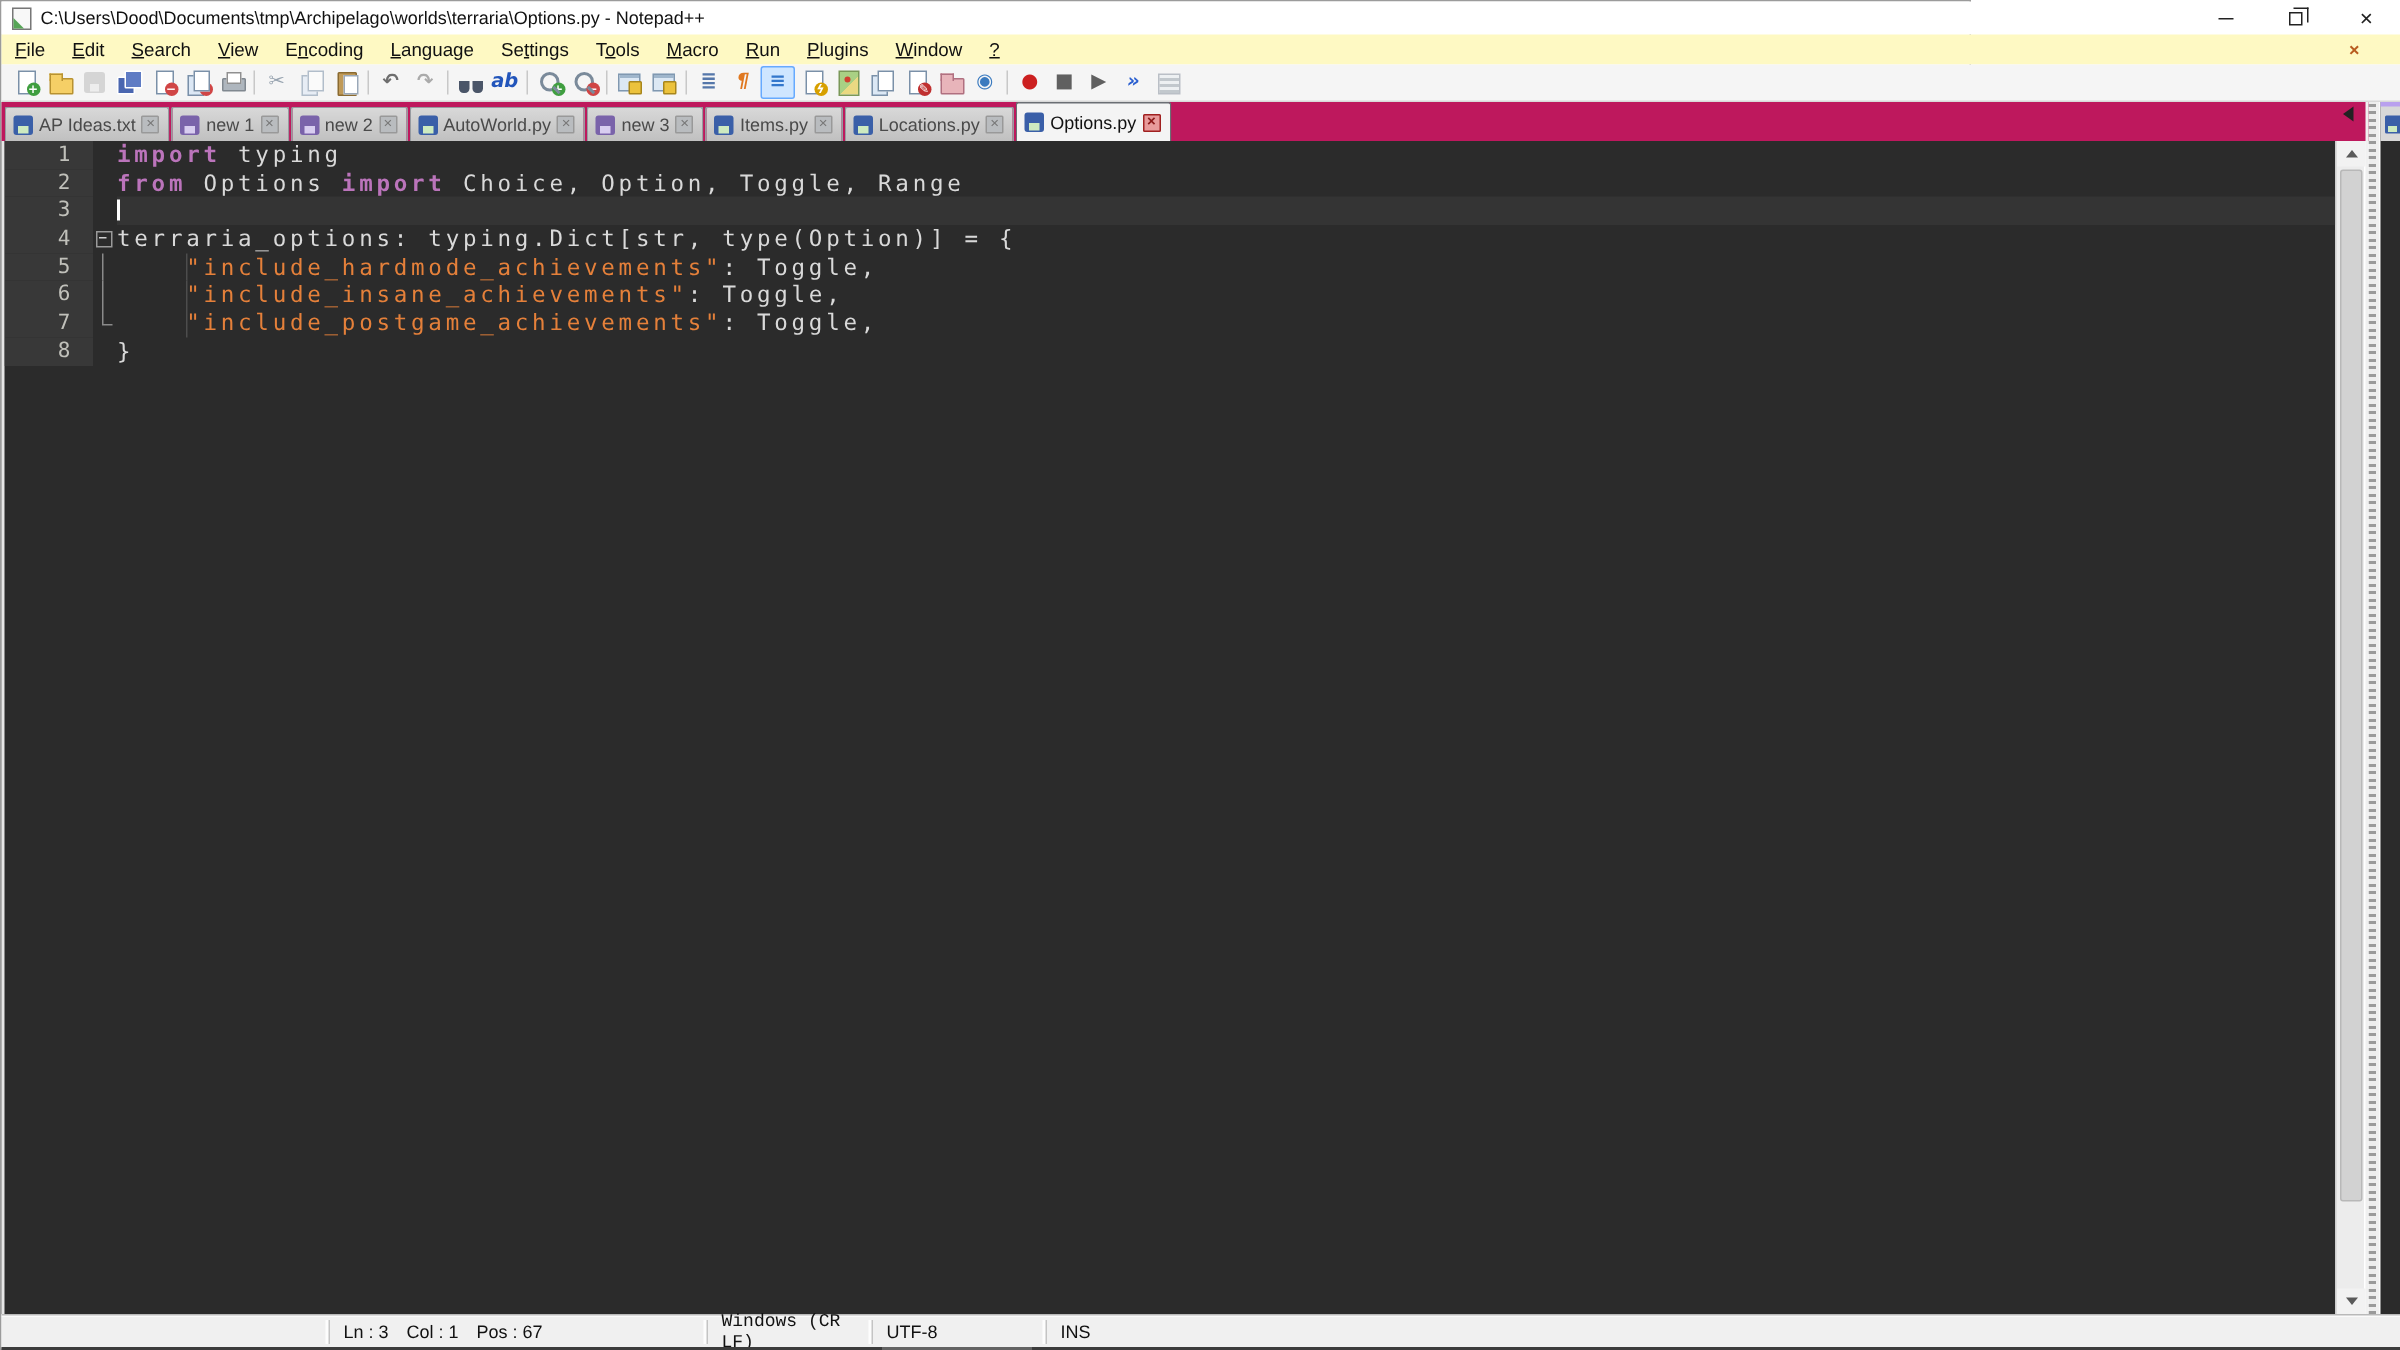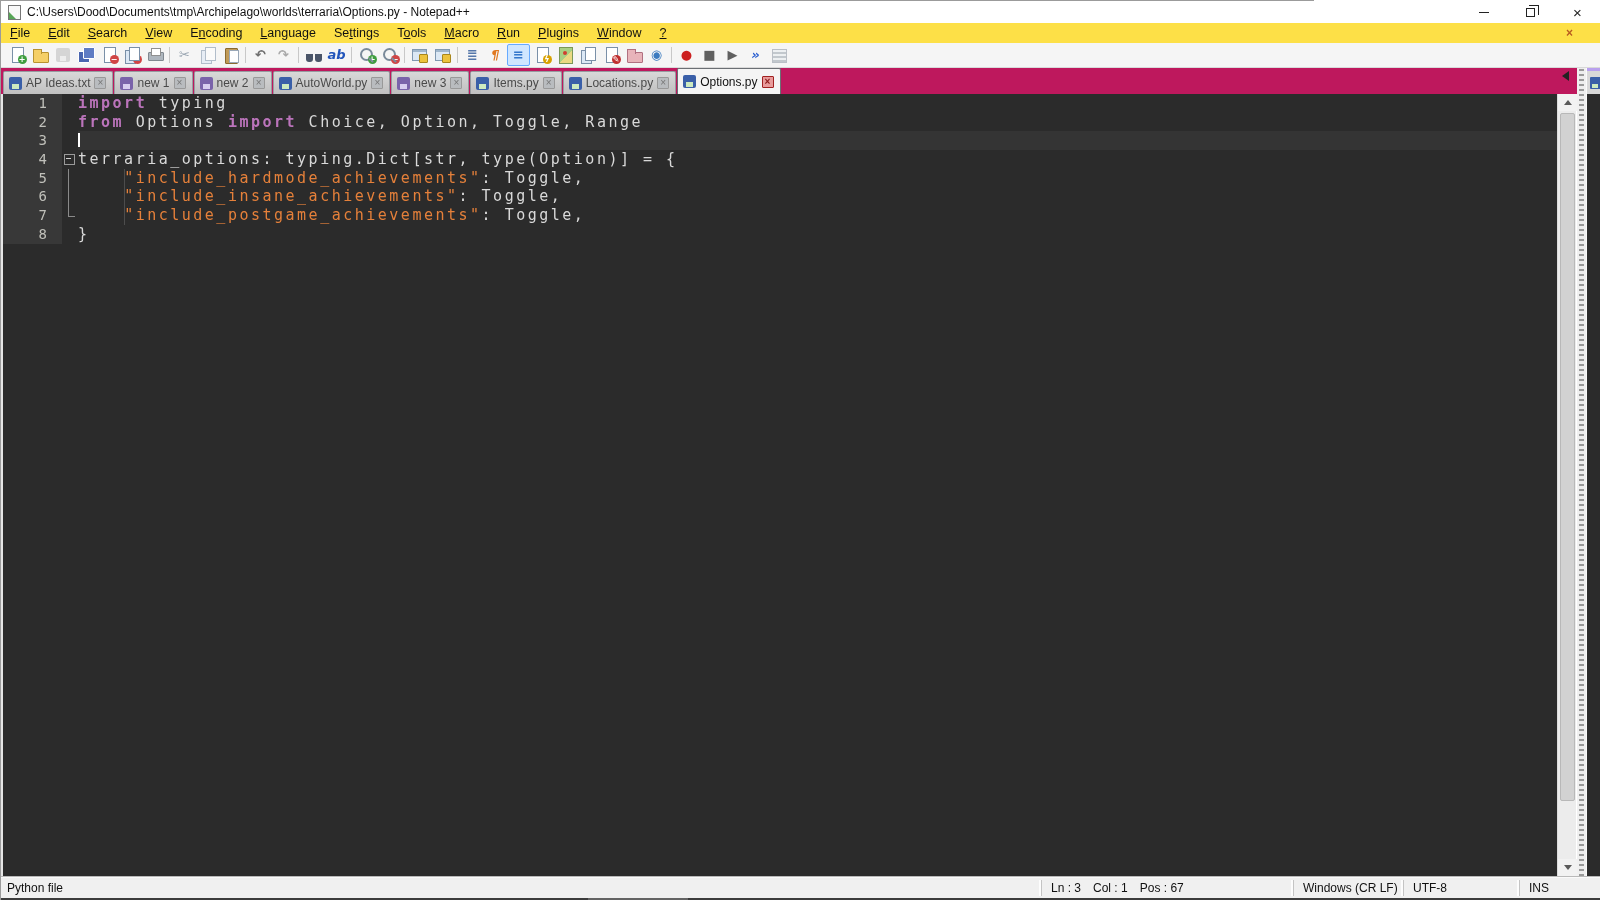--- a/index.html
+++ b/index.html
@@ -12,21 +12,21 @@
   .np-icon::after { content:''; position:absolute; left:0; bottom:0; width:0; height:0; border-left:7px solid #57a557; border-top:7px solid transparent; }
   .title-text { font-size:12px; color:#111; }
   .win-controls { margin-left:auto; display:flex; height:22px; }
   .win-btn { width:47px; height:22px; display:flex; align-items:center; justify-content:center; color:#222; }
   .glyph-min { width:10px; height:1px; background:#222; display:block; }
   .glyph-restore { width:9px; height:9px; border:1px solid #222; position:relative; background:#fff; display:block; }
   .glyph-restore::before { content:''; position:absolute; left:2px; top:-4px; width:9px; height:9px; border:1px solid #222; border-bottom:none; border-left:none; }
   .glyph-close { font-size:15px; line-height:15px; }
 
   
-  .menubar { position:absolute; left:0; top:22px; width:1600px; height:20px; background:#fde047; display:flex; align-items:center; font-size:12.5px; color:#111; }
+  .menubar { position:absolute; left:0; top:22px; width:1600px; height:20px; background:#fef9c3; display:flex; align-items:center; font-size:12.5px; color:#111; }
   .menu-item { padding:2px 9px; cursor:default; }
   .menu-item u { text-decoration:underline; }
   .menubar-close { margin-left:auto; margin-right:28px; color:#b85c20; font-weight:bold; font-size:12px; }
 
   
   .toolbar { position:absolute; left:0; top:42px; width:1600px; height:25px; background:#f5f5f5; border-bottom:1px solid #d9d9d9; display:flex; align-items:center; padding-left:4px; }
   .tb-btn { width:23px; height:22px; display:flex; align-items:center; justify-content:center; border-radius:2px; position:relative; }
   .tb-btn.active { background:#cfe6ff; border:1px solid #66aaff; }
   .tb-btn.disabled { opacity:.55; }
   .tb-sep { width:1px; height:16px; background:#c8c8c8; margin:0 3px; }
@@ -102,21 +102,21 @@
   .right-pane { position:absolute; left:1585px; top:67px; width:15px; height:808px; background:var(--ebg); border-left:1px solid #fafafa; }
   .mini-tab { position:absolute; left:0; top:0; width:15px; height:26px; background:#d8d8d8; border-top:3px solid #b9a0ee; }
   .mini-floppy { position:absolute; left:3px; top:6px; width:11px; height:12px; background:#3a5fa8; border-radius:1px; }
   .mini-floppy::after { content:''; position:absolute; left:2px; bottom:1px; width:6px; height:4px; background:#cdeac0; }
 
   
   .statusbar-border { position:absolute; left:0; top:875px; width:1600px; height:2px; background:#fafafa; border-top:1px solid #b9b9b9; }
   .statusbar { position:absolute; left:0; top:877px; width:1600px; height:20px; background:#f0f0f0; display:flex; align-items:center; font-size:12px; color:#111; }
   .sb-cell { height:16px; display:flex; align-items:center; padding-left:9px; gap:14px; border-left:1px solid #c4c4c4; box-shadow:-2px 0 0 #fdfdfd; }
   .sb-doc { flex:1; border-left:none; box-shadow:none; padding-left:6px; }
-  .sb-len { width:218px;margin-top:48px; } .sb-pos { width:252px; gap:12px; } .sb-eol { width:110px; } .sb-enc { width:116px; } .sb-ins { width:82px; }
+  .sb-len { width:218px;margin-top:48px; } .sb-pos { width:252px; gap:12px; } .sb-eol { width:110px;font-family:Liberation Mono, monospace; } .sb-enc { width:116px; } .sb-ins { width:82px; }
   .taskbar-strip { position:absolute; left:0; top:897px; width:1600px; height:3px; background:#3c3c3c; }
   .taskbar-seg { position:absolute; left:587px; top:0; width:100px; height:3px; background:#636363; }
 </style>
 </head>
 <body>
 
 <div class="app">
 
   <div class="titlebar">
     <span class="np-icon"></span>
@@ -339,21 +339,20 @@
   </div>
   <div class="gripper"></div>
   <div class="right-pane">
     <span class="mini-tab">
         <span class="mini-floppy"></span>
       </span>
   </div>
 
   <div class="statusbar-border"></div>
   <div class="statusbar">
-    <span class="sb-cell sb-doc">Python file</span>
     <span class="sb-cell sb-len">
       <span>length : 259</span>
       <span>lines : 8</span>
     </span>
     <span class="sb-cell sb-pos">
       <span>Ln : 3</span>
       <span>Col : 1</span>
       <span>Pos : 67</span>
     </span>
     <span class="sb-cell sb-eol">Windows (CR LF)</span>

